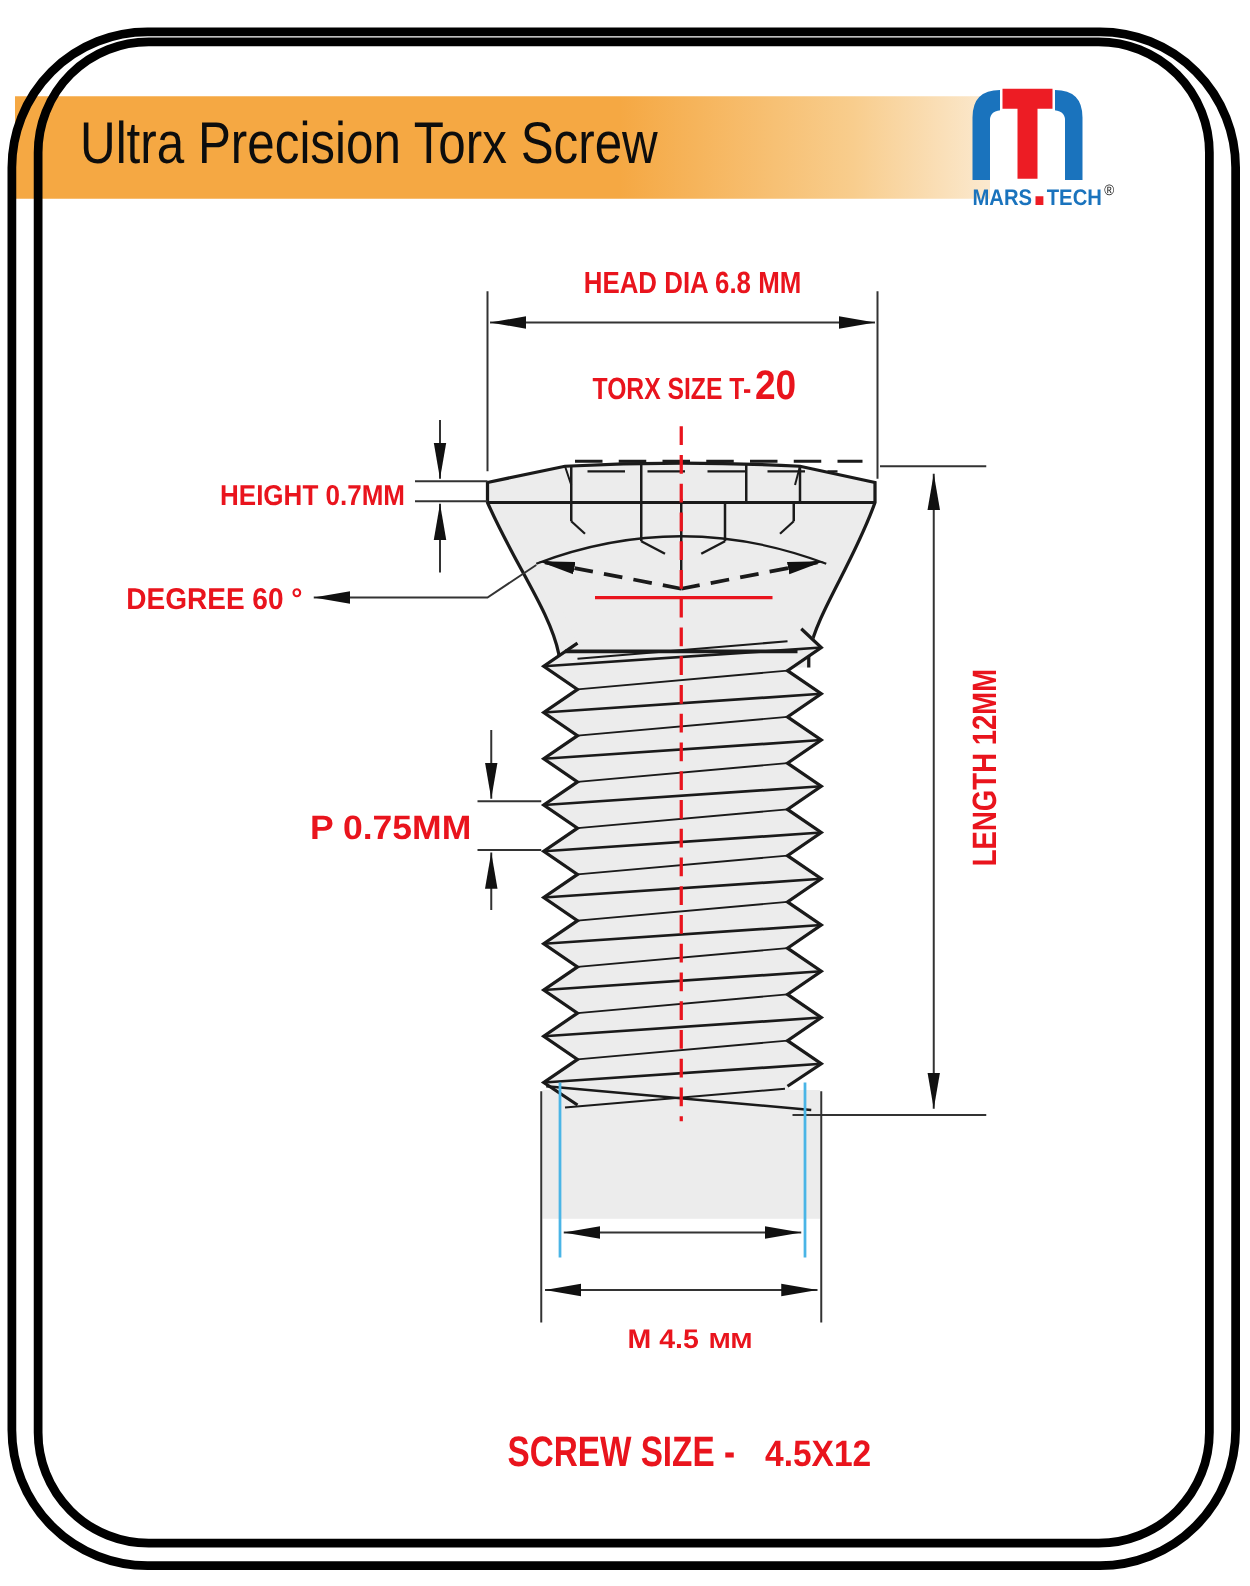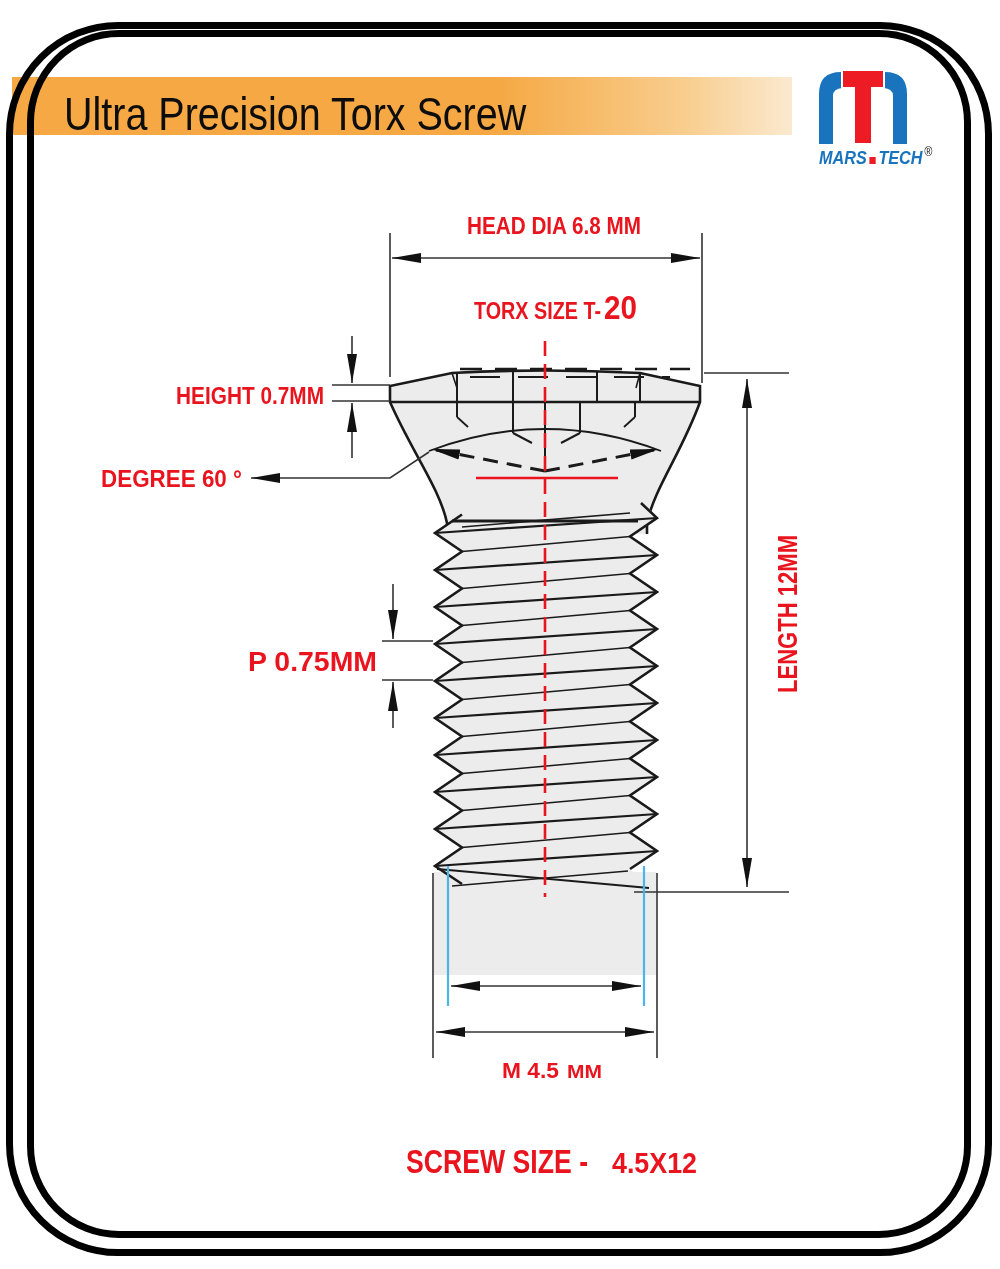--- a/index.html
+++ b/index.html
@@ -4,29 +4,29 @@
 <style>
   html,body{margin:0;padding:0;}
   body{
     width:1000px;height:1269px;position:relative;background:#fff;
     font-family:"Liberation Sans",sans-serif;overflow:hidden;
   }
   .frame{position:absolute;box-sizing:border-box;border:7px solid #000;pointer-events:none;z-index:30;}
   .frame-outer{left:6px;top:22px;width:986px;height:1234px;border-radius:112px;}
   .frame-inner{left:27px;top:30px;width:944px;height:1208px;border-radius:92px;}
   .header-bar{
-    position:absolute;left:12px;top:77px;width:780px;height:58px;z-index:10;
+    position:absolute;left:12px;top:77px;width:780px;height:82px;z-index:10;
     background:linear-gradient(90deg,#f5a843 0%,#f5a843 62%,#f8cd8d 86%,#fbe9cf 100%);
   }
   .header-bar .title{
     position:absolute;left:52px;top:9px;font-size:47px;color:#0d0d0d;
     white-space:nowrap;transform:scaleX(.84);transform-origin:left center;
     font-weight:400;letter-spacing:0px;
   }
-  .logo{position:absolute;left:817px;top:68px;width:150px;z-index:40;font-style:italic;}
+  .logo{position:absolute;left:776px;top:68px;width:150px;z-index:40;}
   .logo-text{
     position:absolute;left:2px;top:80px;white-space:nowrap;
     font-size:18px;font-weight:bold;color:#1a73bd;
     transform:scaleX(.9);transform-origin:left center;display:flex;align-items:center;
   }
   .logo-text .dot{display:inline-block;width:7px;height:7px;background:#ed1c24;margin:3px 3px 0 3px;}
   .logo-text .reg{font-size:12px;color:#111;font-weight:400;position:relative;top:-7px;left:2px;}
   svg text{font-family:"Liberation Sans",sans-serif;}
   .lbl{fill:#e9141d;font-weight:bold;}
   #diagram{position:absolute;left:0;top:0;z-index:5;}

